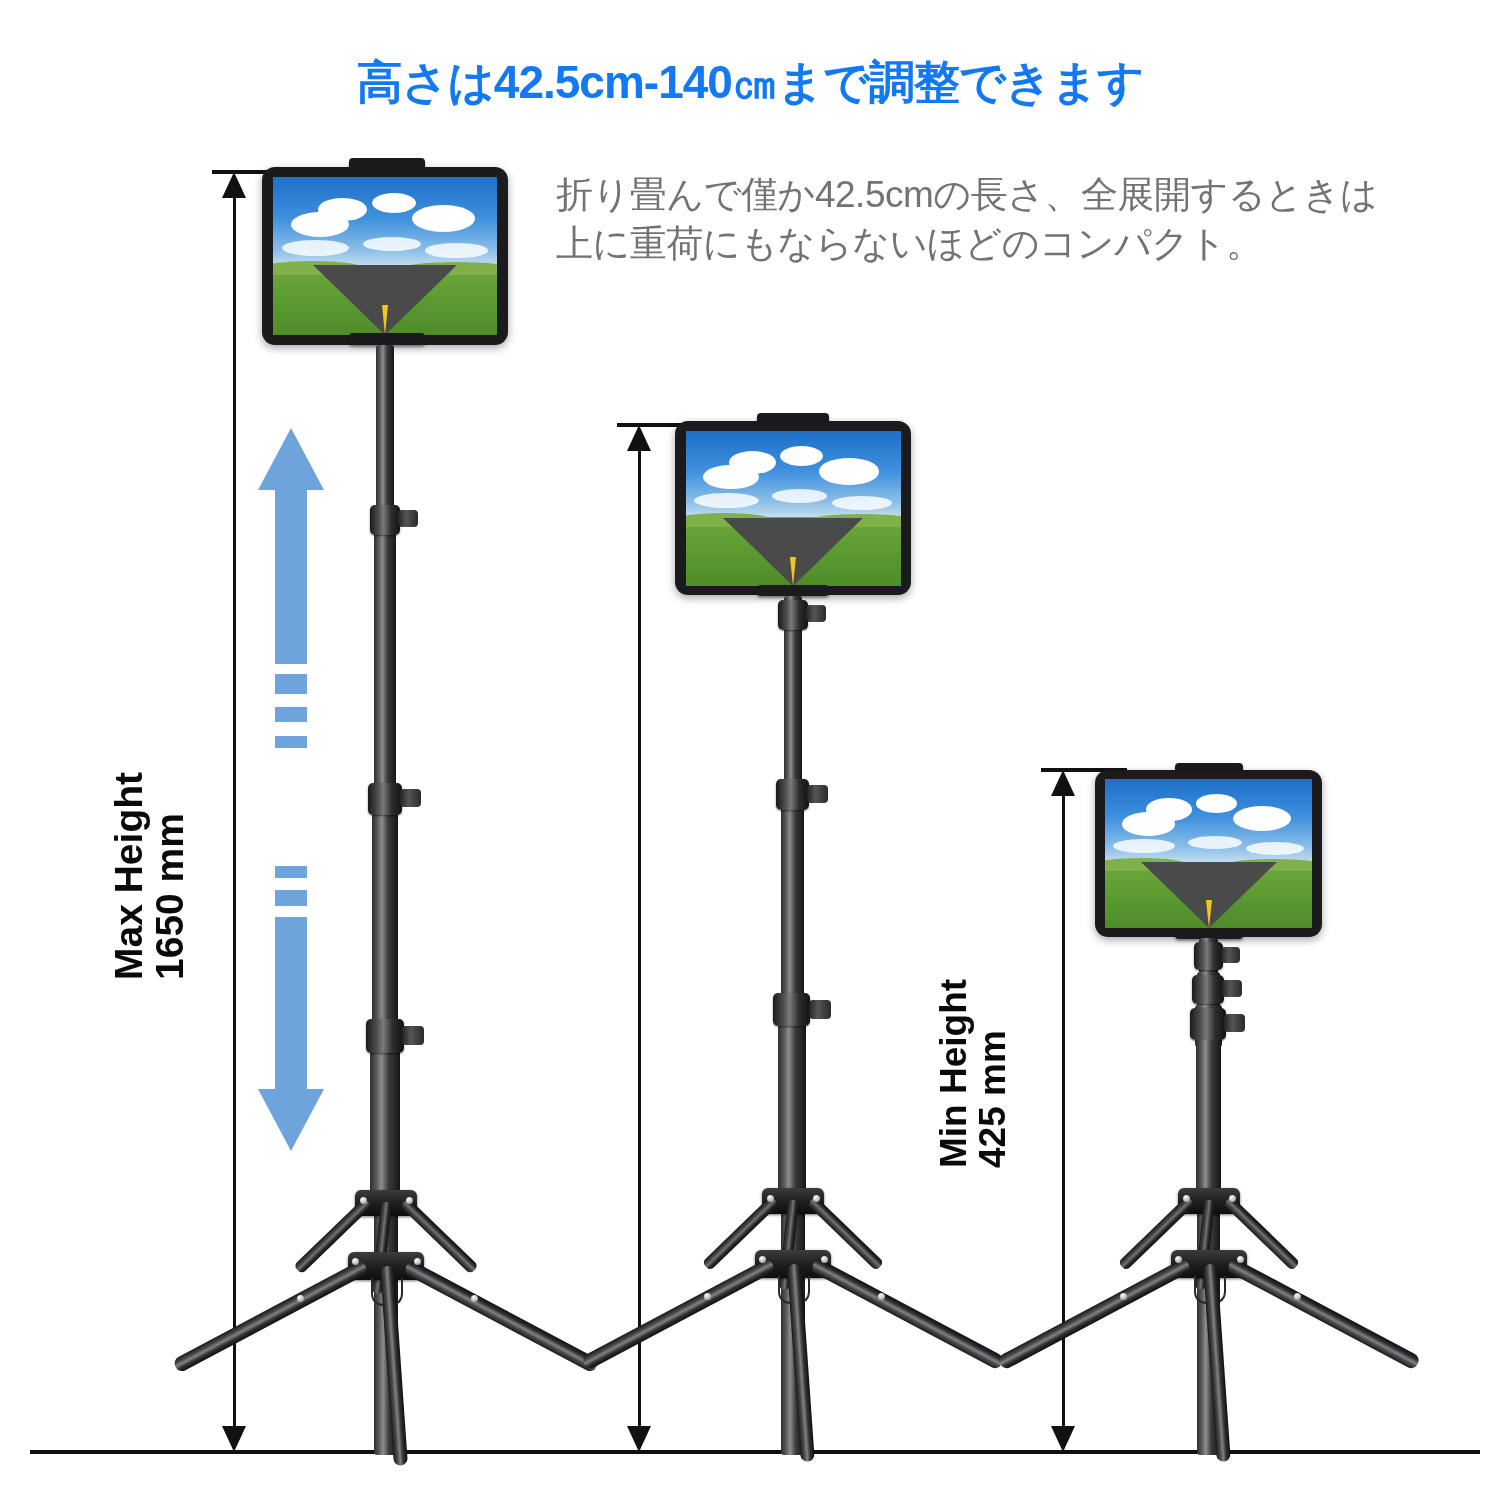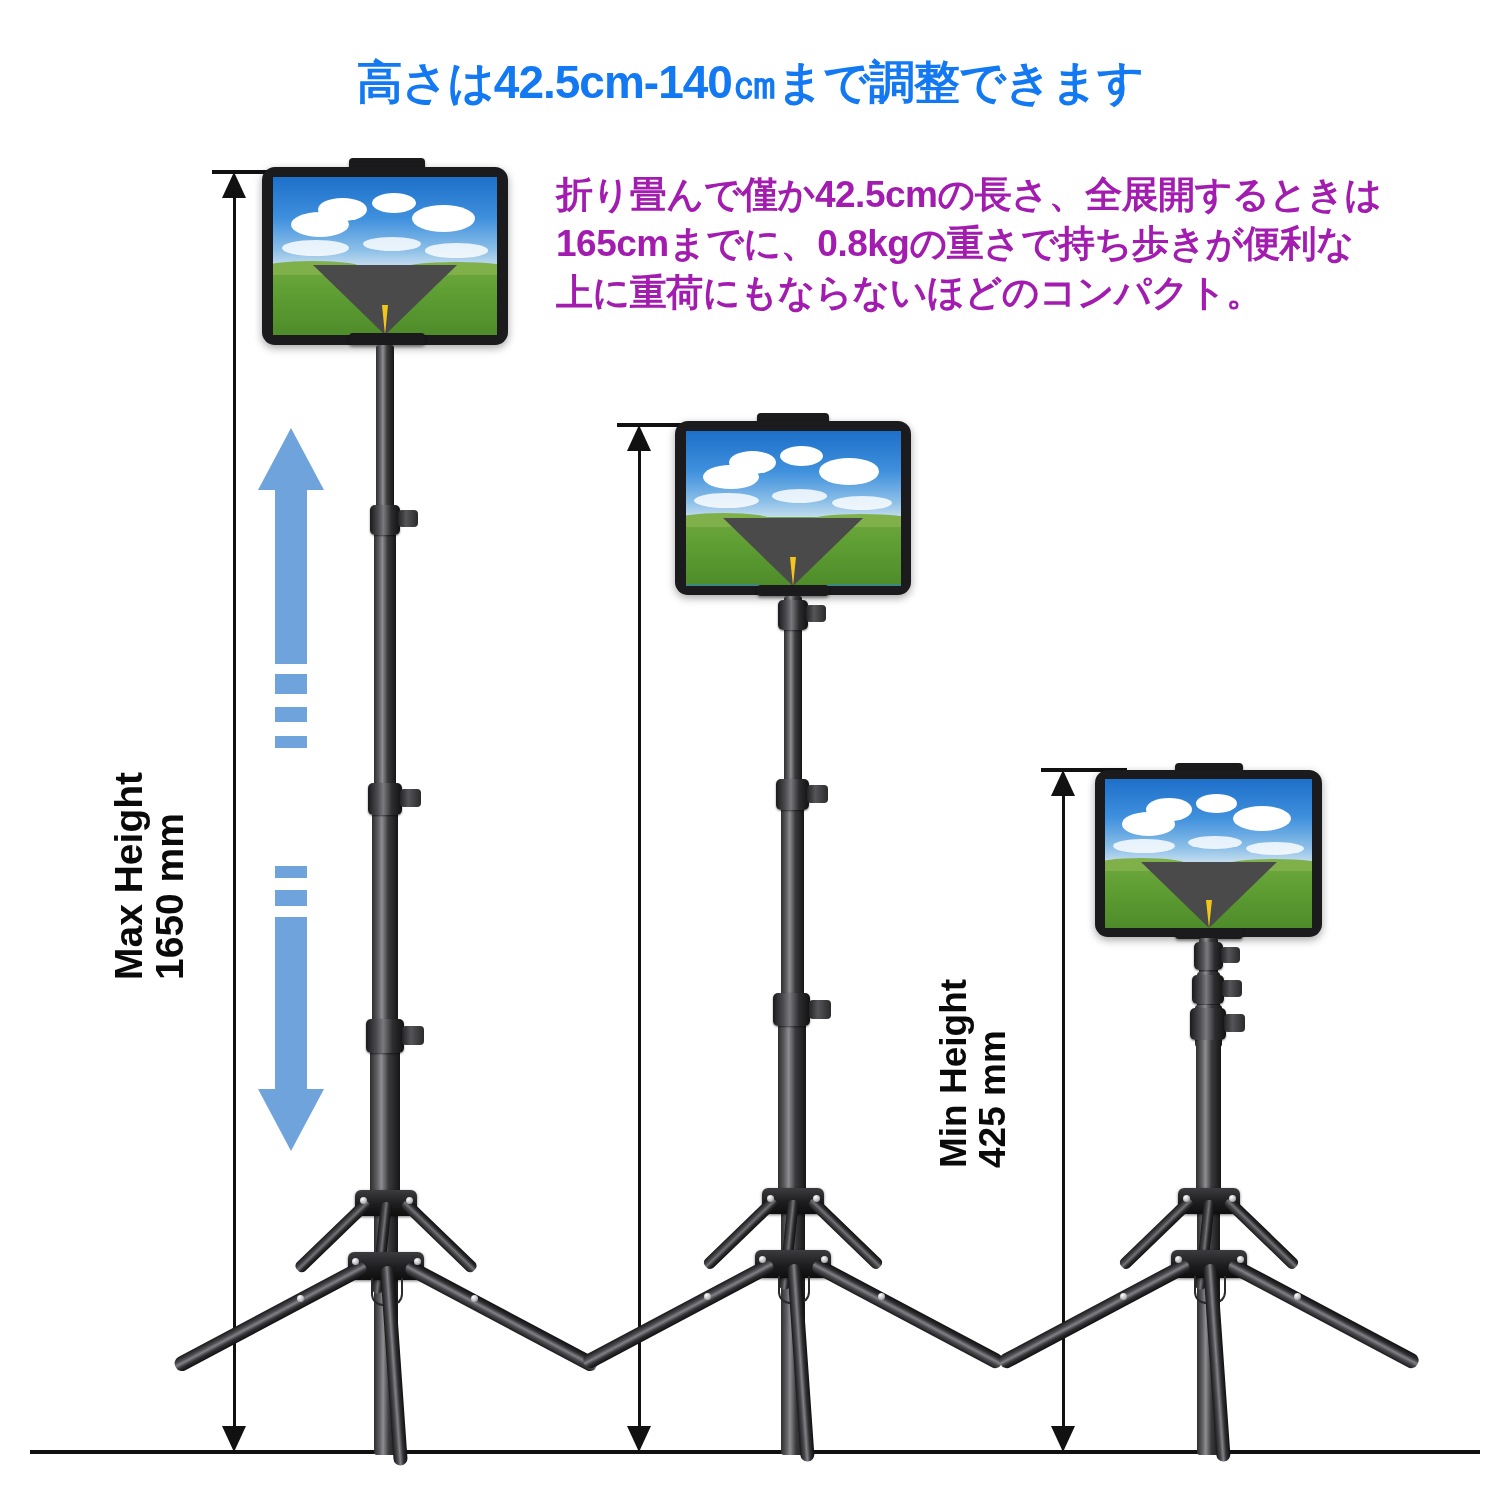--- a/index.html
+++ b/index.html
@@ -11,21 +11,21 @@
   .abs{position:absolute;}
 
   
   #title{
     left:0;top:52px;width:1500px;text-align:center;
     font-size:46px;font-weight:700;letter-spacing:-1px;
     color:#1279f2;white-space:nowrap;
   }
   #body-copy{
     left:556px;top:170px;width:900px;
-    font-size:37px;line-height:1.33;font-weight:700;color:#a21caf;
+    font-size:37px;line-height:1.33;font-weight:400;color:#737373;
     letter-spacing:-0.5px;
   }
   #body-copy div{white-space:nowrap;}
 
   
   .vcap{
     transform-origin:0 0;transform:rotate(-90deg);
     white-space:nowrap;font-weight:700;color:#0a0a0a;
     line-height:1.06;
   }
@@ -117,21 +117,20 @@
   .strap{position:absolute;border:2px solid #2a2a2c;border-top:none;
     border-radius:0 0 12px 12px;}
 </style>
 </head>
 <body>
 
 <div class="abs" id="title">高さは42.5cm-140㎝まで調整できます</div>
 
 <div class="abs" id="body-copy">
   <div>折り畳んで僅か42.5cmの長さ、全展開するときは</div>
-  <div>165cmまでに、0.8kgの重さで持ち歩きが便利な</div>
   <div>上に重荷にもならないほどのコンパクト。</div>
 </div>
 
 <div class="abs" id="ground"></div>
 
 <div class="abs">
   <div class="abs dimcap" style="left:212px;top:170px;width:86px;"></div>
   <div class="abs dimline" style="left:233px;top:196px;height:1232px;"></div>
   <div class="abs arrow-up" style="left:222px;top:172px;"></div>
   <div class="abs arrow-dn" style="left:222px;top:1426px;"></div>

